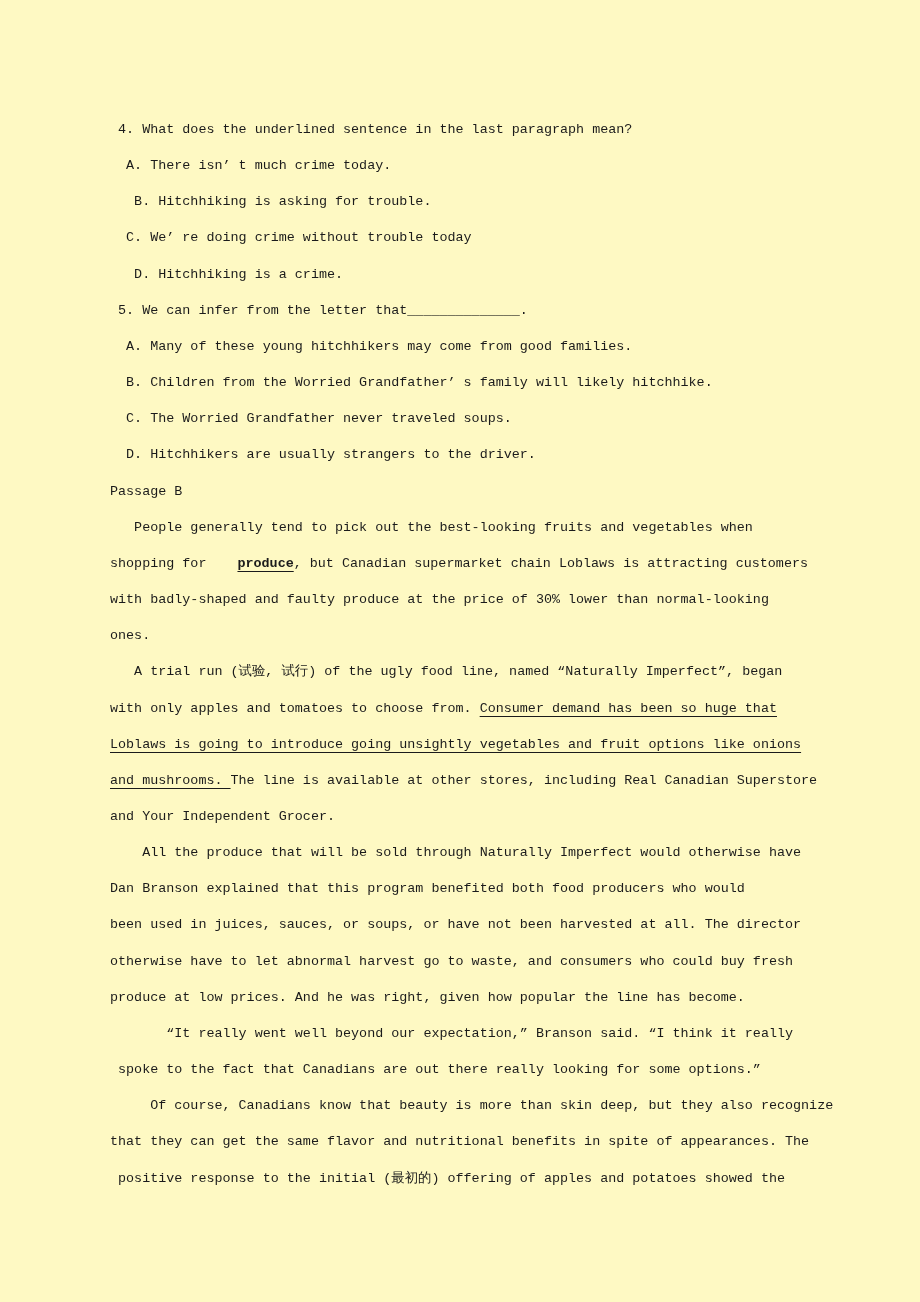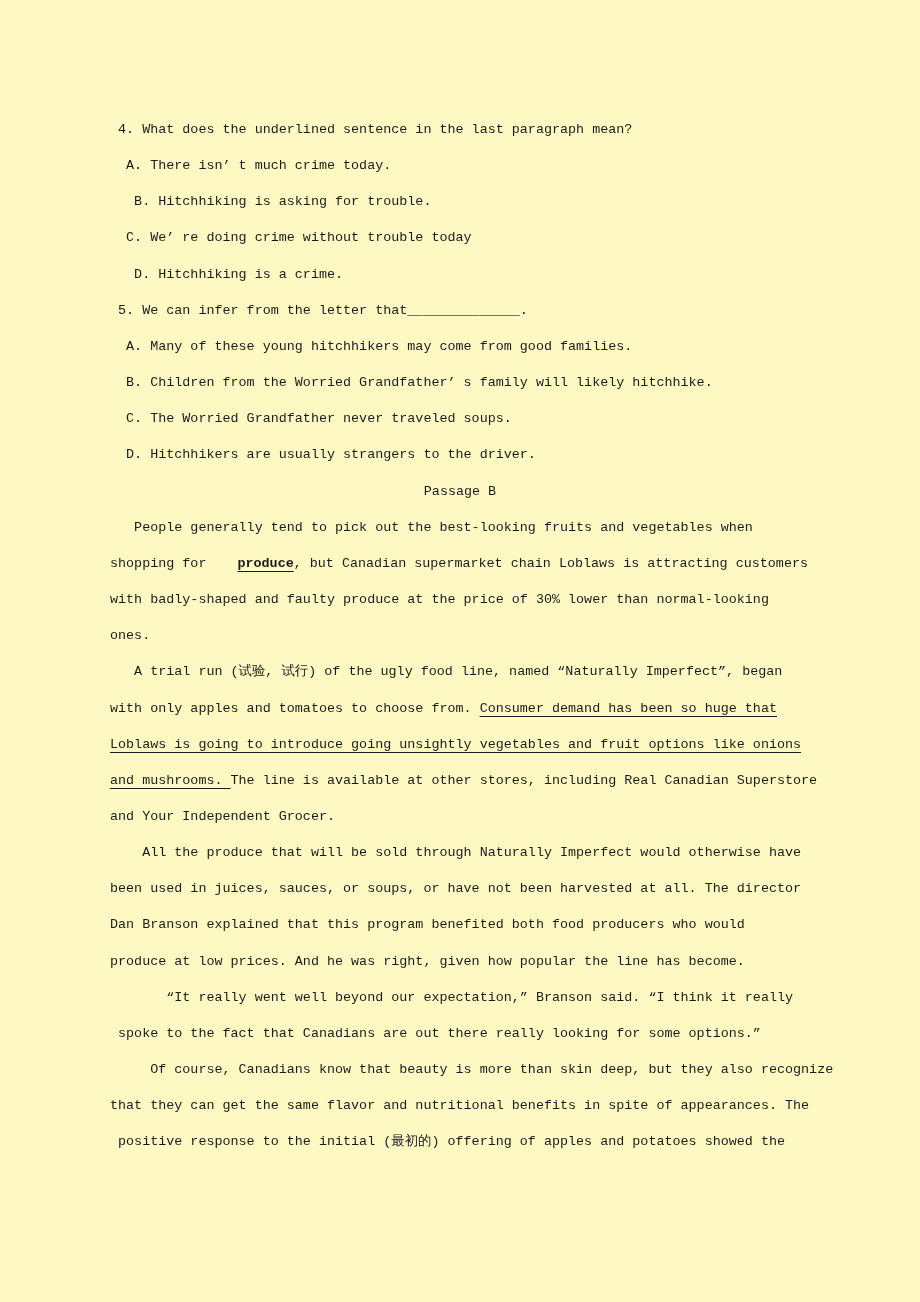--- a/index.html
+++ b/index.html
@@ -22,21 +22,21 @@
     font-family: "Liberation Mono", "DejaVu Sans Mono", monospace;
     font-size: 13.4px;
     line-height: 36.17px;
     color: #1b1b1b;
   }
   .line {
     white-space: pre;
     height: 36.17px;
   }
   .center {
-    text-align: center;
+    text-align: left;
   }
   .b { font-weight: bold; margin-left: 23px; }
   .u {
     text-decoration: underline;
     text-underline-offset: 4px;
   }
 </style>
 </head>
 <body>
 
@@ -56,22 +56,23 @@
       <div class="line"><span>   People generally tend to pick out the best-looking fruits and vegetables when</span></div>
       <div class="line"><span>shopping for </span><span class="b u">produce</span><span>, but Canadian supermarket chain Loblaws is attracting customers</span></div>
       <div class="line"><span>with badly-shaped and faulty produce at the price of 30% lower than normal-looking</span></div>
       <div class="line"><span>ones.</span></div>
       <div class="line"><span>   A trial run (试验, 试行) of the ugly food line, named “Naturally Imperfect”, began</span></div>
       <div class="line"><span>with only apples and tomatoes to choose from. </span><span class="u">Consumer demand has been so huge that</span></div>
       <div class="line"><span class="u">Loblaws is going to introduce going unsightly vegetables and fruit options like onions</span></div>
       <div class="line"><span class="u">and mushrooms. </span><span>The line is available at other stores, including Real Canadian Superstore</span></div>
       <div class="line"><span>and Your Independent Grocer.</span></div>
       <div class="line"><span>    All the produce that will be sold through Naturally Imperfect would otherwise have</span></div>
+      <div class="line"><span>Dan Branson explained that this program benefited both food producers who would</span></div>
       <div class="line"><span>been used in juices, sauces, or soups, or have not been harvested at all. The director</span></div>
-      <div class="line"><span>Dan Branson explained that this program benefited both food producers who would</span></div>
+      <div class="line"><span>otherwise have to let abnormal harvest go to waste, and consumers who could buy fresh</span></div>
       <div class="line"><span>produce at low prices. And he was right, given how popular the line has become.</span></div>
       <div class="line"><span>       “It really went well beyond our expectation,” Branson said. “I think it really</span></div>
       <div class="line"><span> spoke to the fact that Canadians are out there really looking for some options.”</span></div>
       <div class="line"><span>     Of course, Canadians know that beauty is more than skin deep, but they also recognize</span></div>
       <div class="line"><span>that they can get the same flavor and nutritional benefits in spite of appearances. The</span></div>
       <div class="line"><span> positive response to the initial (最初的) offering of apples and potatoes showed the</span></div>
     </div>
 </div>
 
 </body></html>

